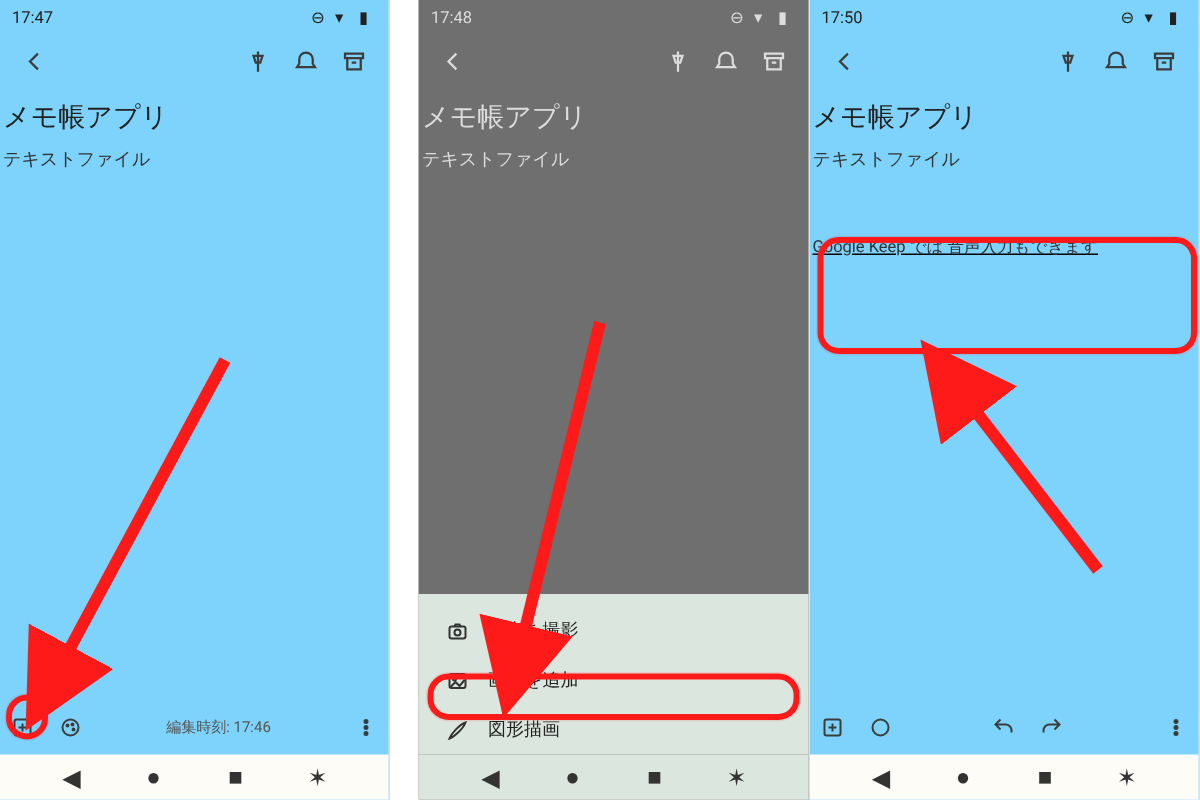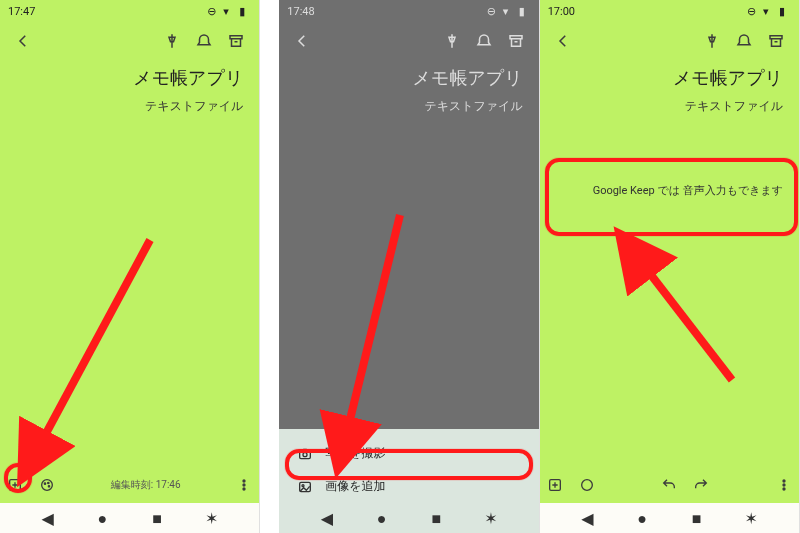--- a/index.html
+++ b/index.html
@@ -11,21 +11,21 @@
     display: flex;
     position: relative;
   }
   .phone {
     flex: 1 1 0;
     height: 533px;
     border-right: 1px solid #e0e0e0;
     position: relative;
     display: flex;
     flex-direction: column;
-    background: #bef264;
+    background: #7dd3fc;
   }
   .phone:last-child { border-right: none; }
 
   
   .statusbar {
     height: 22px;
     display: flex;
     align-items: center;
     justify-content: space-between;
     padding: 0 8px;
@@ -47,24 +47,23 @@
   .ticon {
     width: 26px; height: 26px;
     display: flex; align-items: center; justify-content: center;
     color: #3c3c3c;
   }
   .ticon svg { width: 18px; height: 18px; stroke: currentColor; fill: none; stroke-width: 2; }
 
   
   .content {
     flex: 1;
-    padding: 6px 16px;
+    padding: 6px 2px;
     display: flex;
     flex-direction: column;
-    align-items: flex-end;
   }
   .title {
     font-size: 18px;
     color: #222;
     margin-bottom: 8px;
     font-weight: 400;
   }
   .body-text {
     font-size: 12px;
     color: #333;
@@ -115,21 +114,22 @@
     align-items: center;
     gap: 12px;
     padding: 8px 18px;
     font-size: 12px;
     color: #222;
   }
   .sheet-item svg { width: 16px; height: 16px; stroke:#333; fill:none; stroke-width:2; }
 
   
   .audio-section {
-    margin-top: 68px;
+    margin-top: 42px;
+    text-decoration: underline;
   }
   .audio-label {
     font-size: 11px;
     color: #333;
     margin-bottom: 10px;
   }
   .audio-card {
     background: #dbe6de;
     border-radius: 10px;
     padding: 10px 12px;
@@ -299,34 +299,40 @@
       <span>写真を撮影</span>
     </div>
     <div class="sheet-item">
       <svg viewBox="0 0 24 24">
           <rect x="4" y="5" width="16" height="14" rx="2"></rect>
           <circle cx="9" cy="10" r="1.5"></circle>
           <path d="M5 18l5-5 4 4 5-6"></path>
         </svg>
       <span>画像を追加</span>
     </div>
+    <div class="sheet-item">
+      <svg viewBox="0 0 24 24">
+          <path d="M4 20c2-5 10-14 16-16-2 6-11 14-16 16z"></path>
+        </svg>
+      <span>図形描画</span>
+    </div>
   </div>
   <div class="navbar" style="background:#dbe6de">
     <span class="navicon">◀</span>
     <span class="navicon">●</span>
     <span class="navicon">■</span>
     <span class="navicon">✶</span>
   </div>
 
   <div class="hl" style="left:6px; top:449px; width:248px; height:31px;"></div>
 </div>
 
 <div class="phone">
   <div class="statusbar">
-    <span>17:00</span>
+    <span>17:50</span>
     <span class="status-icons">
       <span>⊖</span>
       <span>▾</span>
       <span>▮</span>
     </span>
   </div>
   <div class="toolbar">
     <span class="ticon">
         <svg viewBox="0 0 24 24">
           <path d="M15 5l-7 7 7 7"></path>

